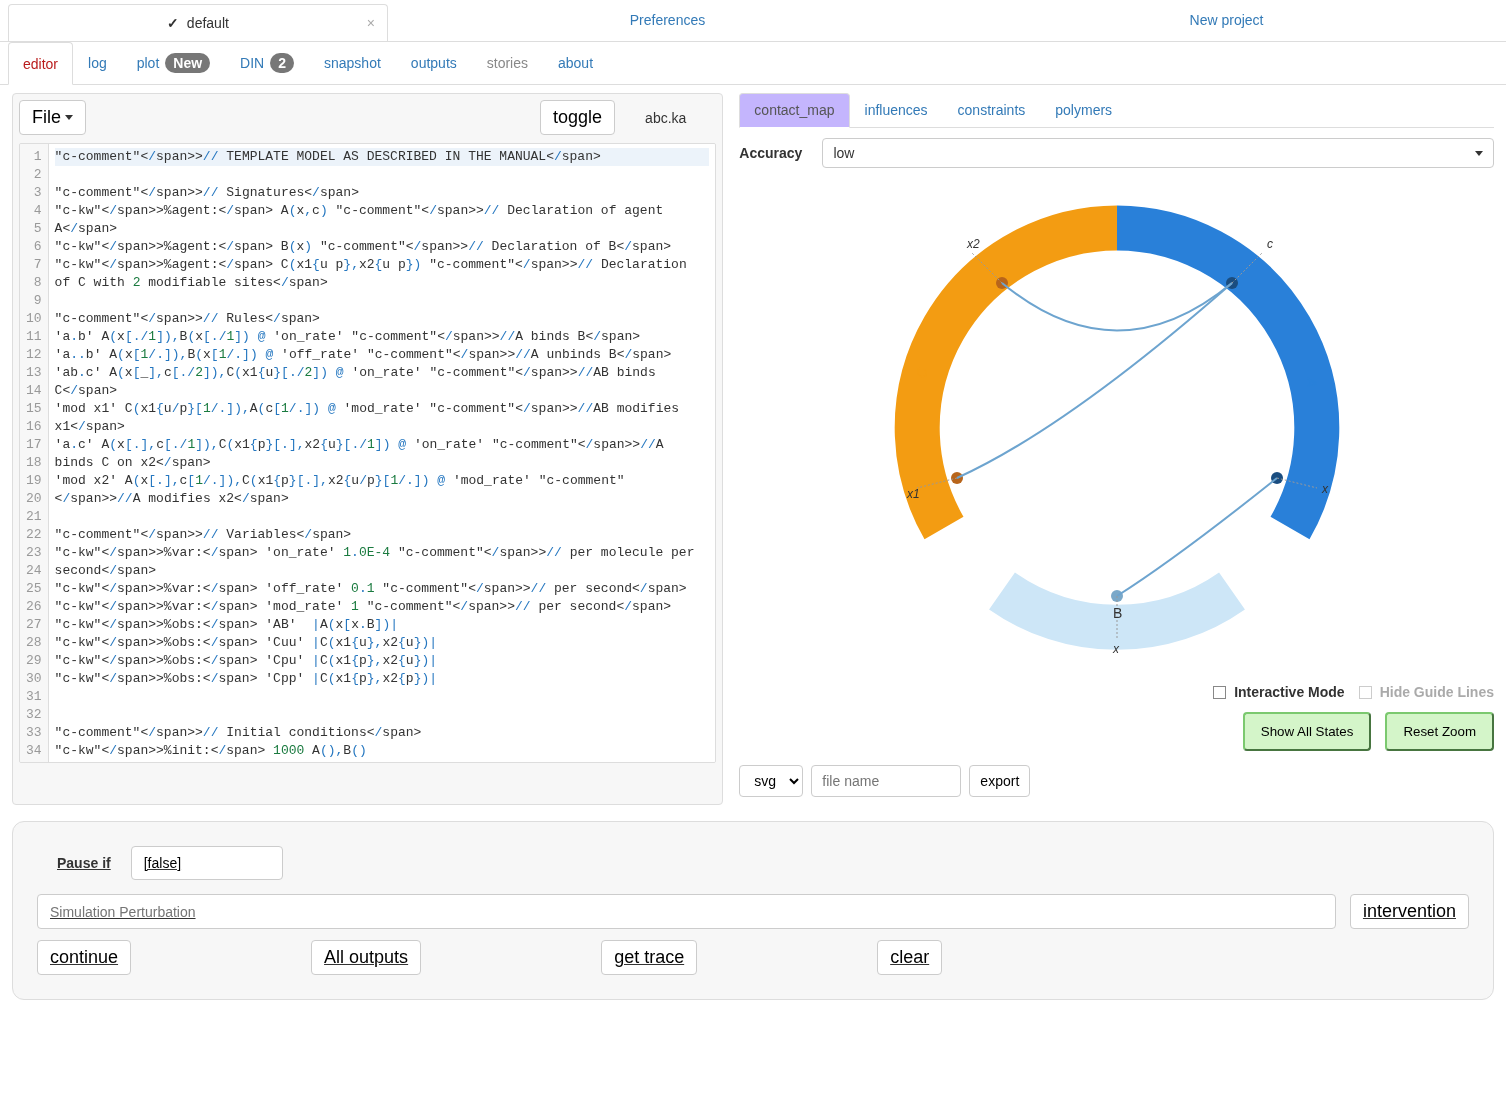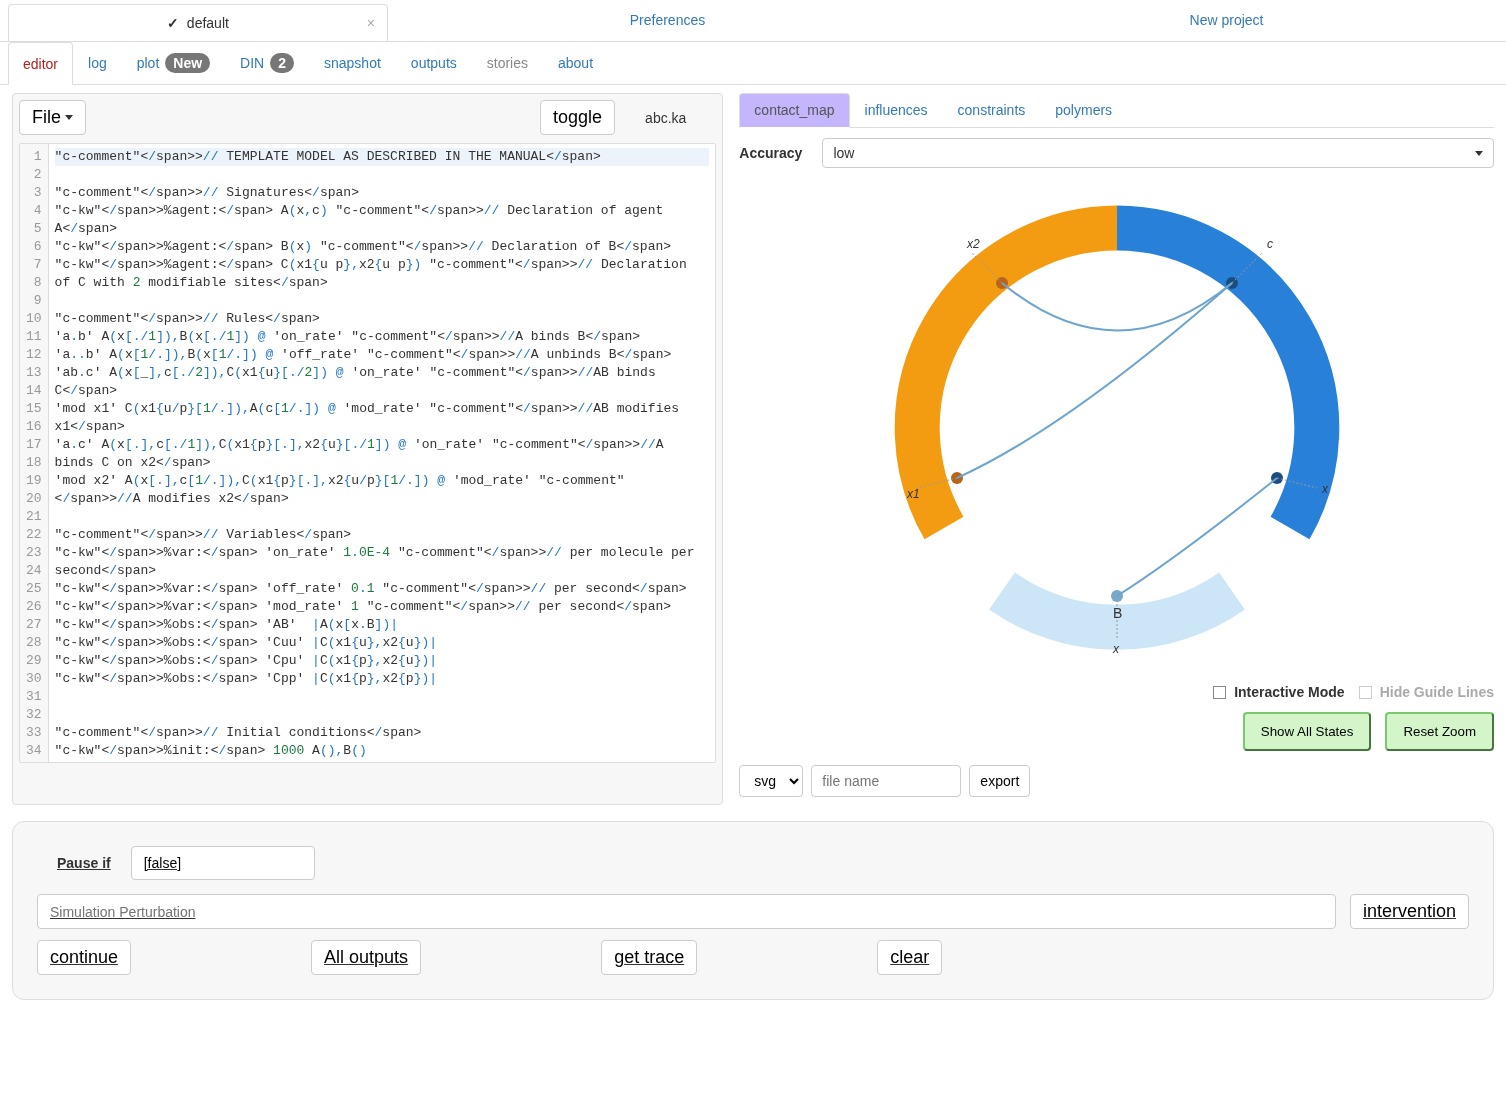--- a/index.html
+++ b/index.html
@@ -46,21 +46,21 @@
 .checkbox.disabled { border-color: #ccc; }
 .btn-green { background: #d4f5c9; border-color: #7bc96f; border-radius: 4px; padding: 10px 16px; cursor: pointer; }
 .export-row { display: flex; gap: 8px; padding: 8px 0; }
 .export-row select, .export-row input, .export-row button { border: 1px solid #ccc; border-radius: 4px; padding: 6px 10px; font-size: 14px; background: #fff; }
 .export-row .fname { width: 150px; }
 
 .bottom-panel { margin: 8px 12px 12px; border: 1px solid #ddd; border-radius: 12px; background: #f7f7f7; padding: 24px; text-decoration: underline; }
 .pause-row { display: flex; align-items: center; gap: 20px; margin-bottom: 14px; }
 .pause-row label { font-weight: bold; padding-left: 20px; }
 .input { border: 1px solid #ccc; border-radius: 4px; padding: 8px 12px; background: #fff; font-size: 14px; }
-.pause-input { width: 184px; }
+.pause-input { width: 152px; }
 .pert-row { display: flex; gap: 14px; margin-bottom: 11px; }
 .pert-input { flex: 1; color: #999; }
 .action-row { display: flex; gap: 180px; }
 .check-icon::before { content: "✓"; font-weight: bold; }
 </style>
 </head>
 <body>
 
 <div class="top-nav">
   <div class="nav-tab">

